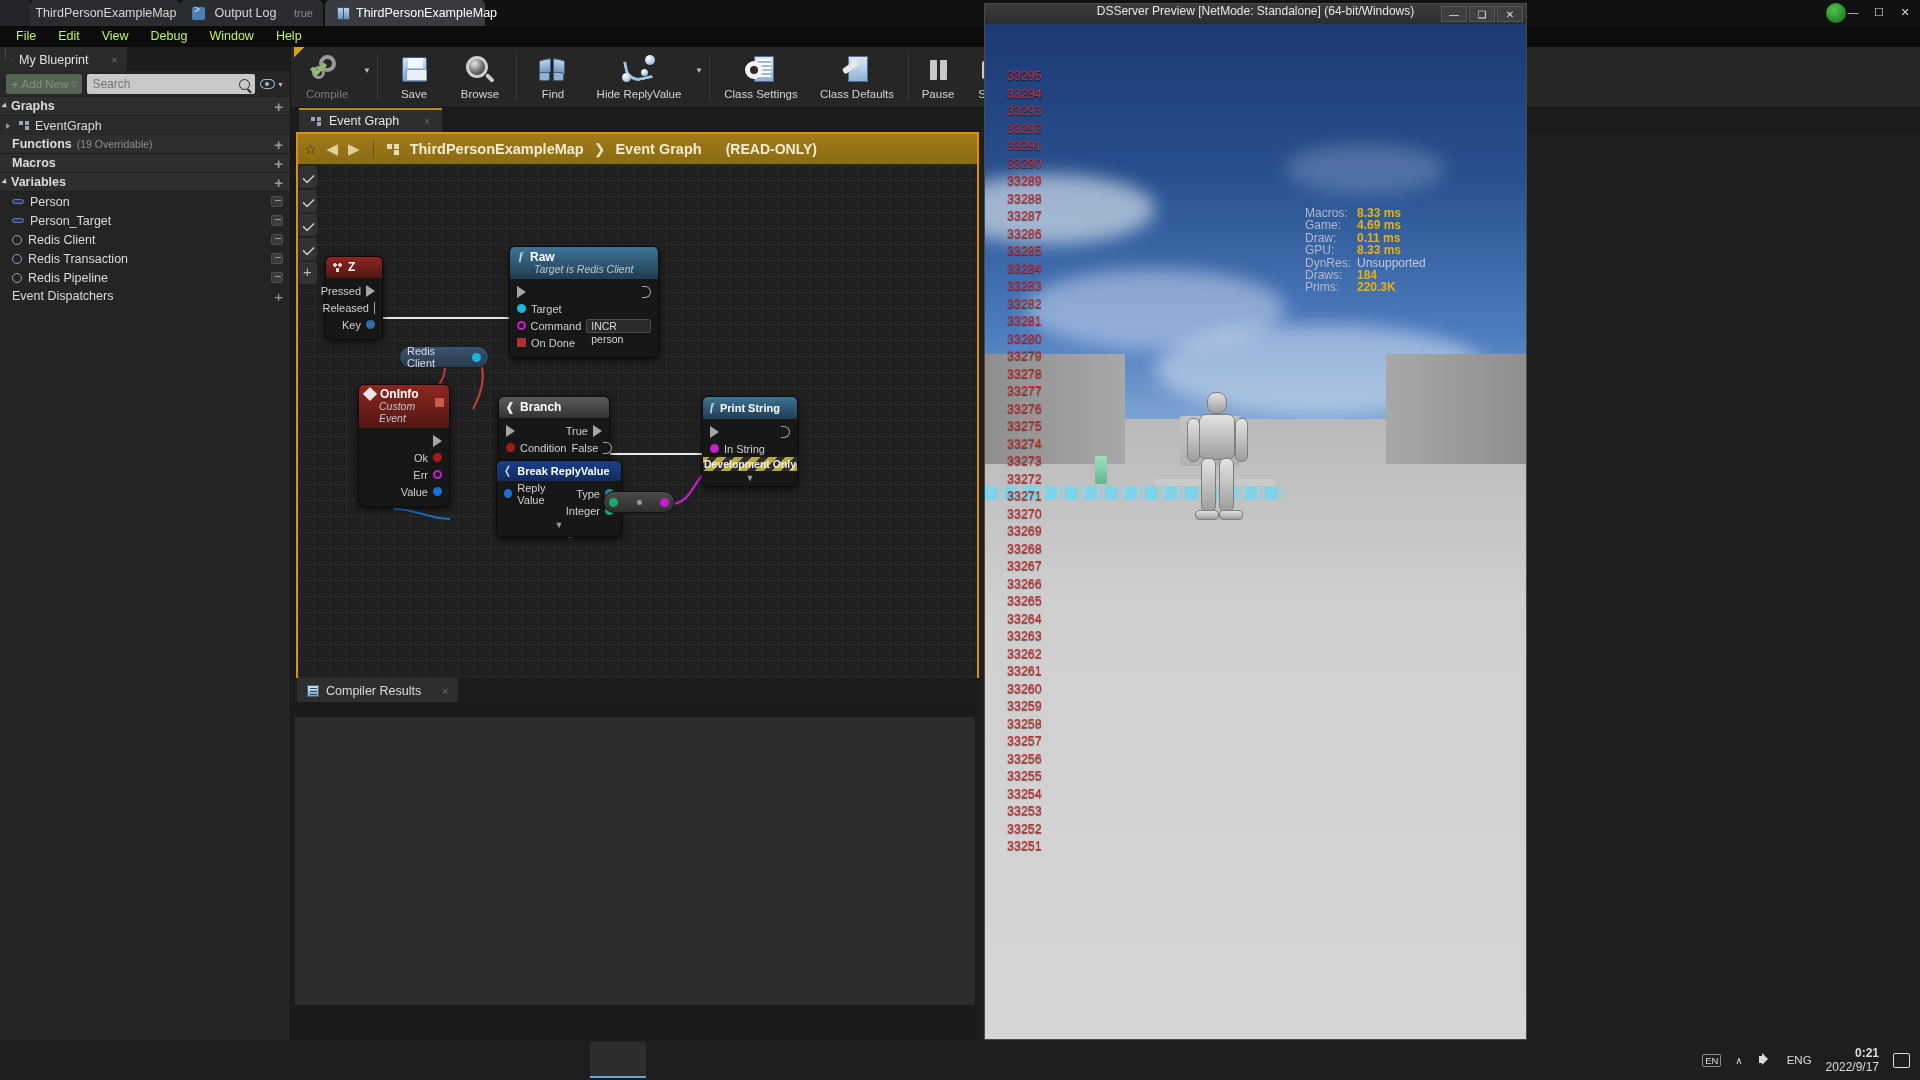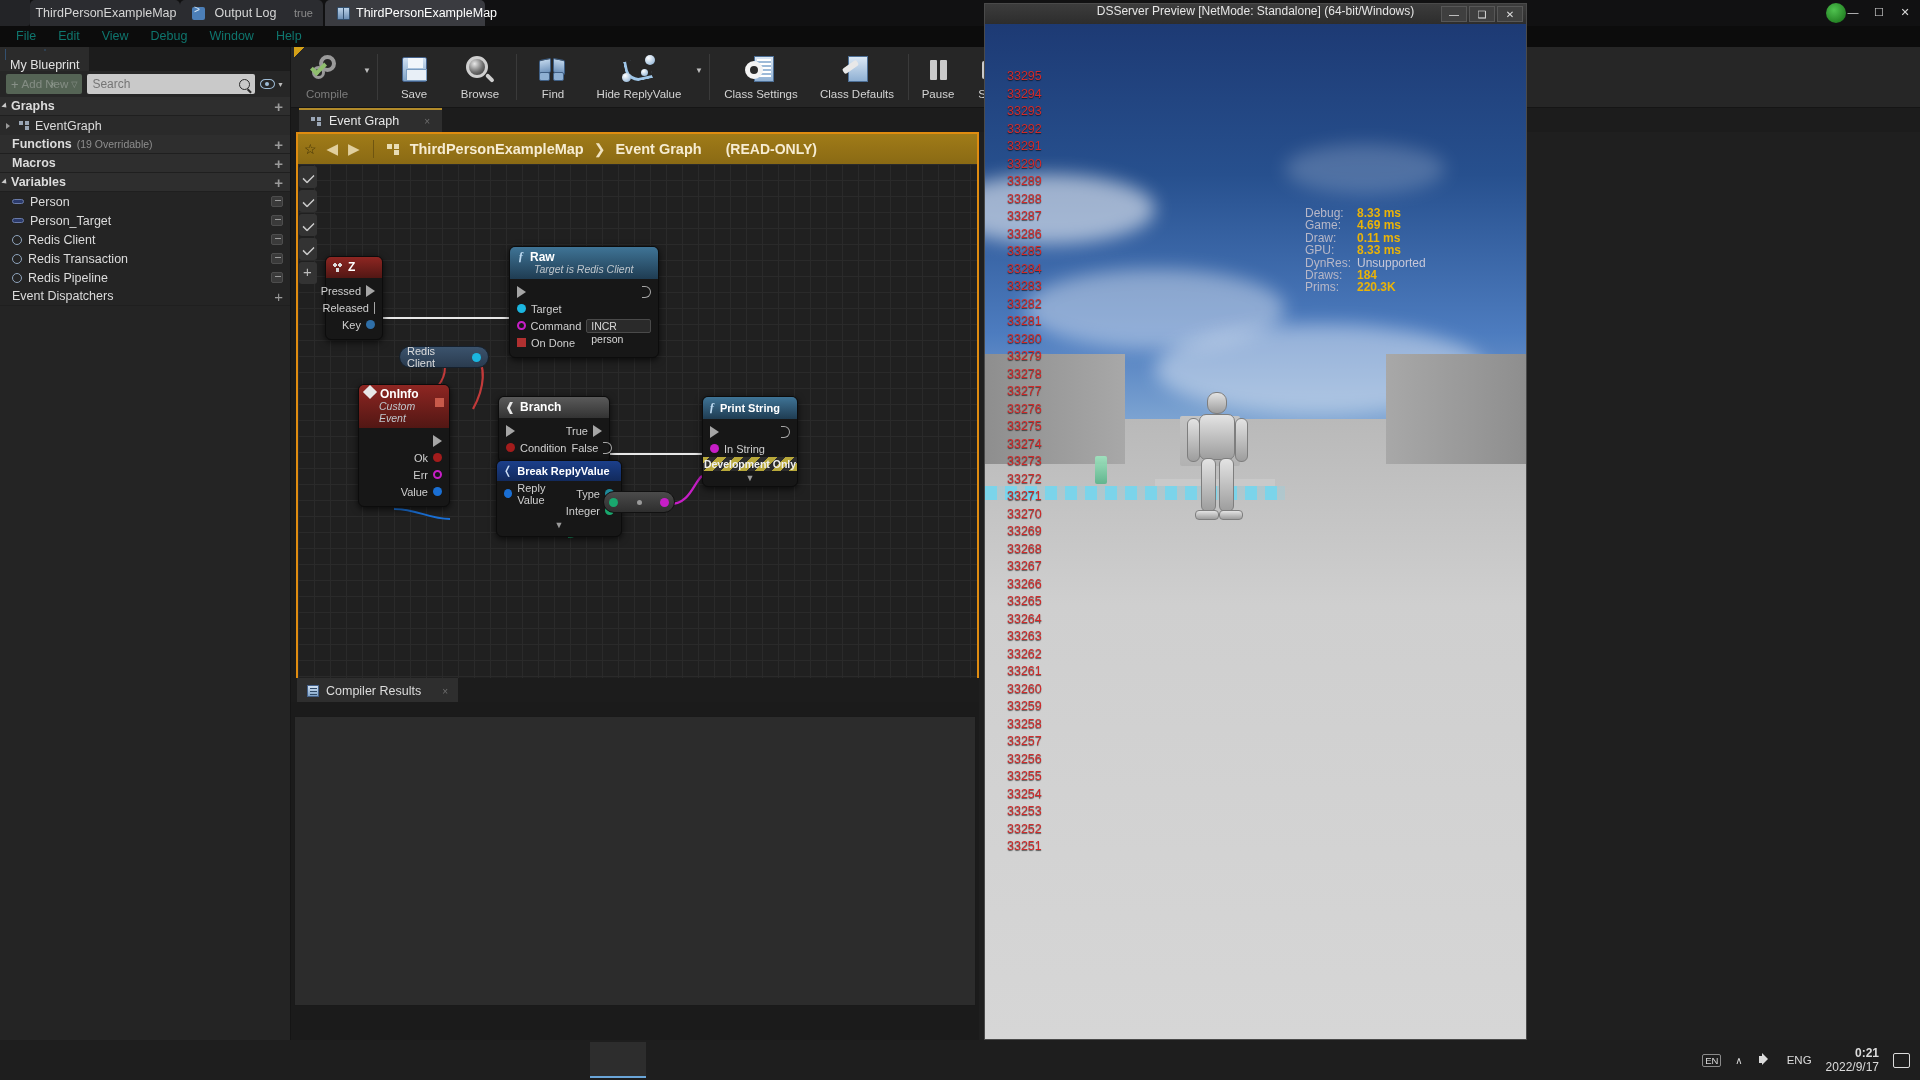--- a/index.html
+++ b/index.html
@@ -29,26 +29,26 @@
   .ue-tab.active { background: #3a3b40; color: #ffffff; }
   .ue-tab .tab-ico { width: 13px; height: 13px; flex: 0 0 13px; display:inline-block; position: relative; }
   .ico-console { background: #4c7fb8; border-radius: 2px; }
   .ico-console:before { content: ">"; position: absolute; left: 2px; top: -2px; font-size: 10px; color: #dbe9f5; font-family: "Liberation Mono", monospace;}
   .ico-book { background: linear-gradient(180deg,#bcd2e8,#6d8fb5); border-radius: 1px; border:1px solid #33506f; }
   .ico-book:after{content:"";position:absolute;left:5px;top:0;width:1px;height:11px;background:#33506f;}
   .ue-tab .tab-x { color: #8b8b8b; font-size: 11px; margin-left: 8px; }
 
   
   .menubar { position: absolute; left: 0; top: 26px; width: 1920px; height: 21px; background: #0c0c0c; display: flex; align-items: center; padding-left: 5px; }
-  .menu-item { font-size: 12.5px; color: #0f766e; padding: 0 11px; line-height: 21px; }
+  .menu-item { font-size: 12.5px; color: #bef264; padding: 0 11px; line-height: 21px; }
 
   
   .mybp-panel { position: absolute; left: 0; top: 47px; width: 291px; height: 993px; background: #242424; border-right: 1px solid #151515;}
   .panel-tabrow { height: 24px; background: #1c1c1c; position: relative; }
-  .panel-tab { position: absolute; left: 0; top: 0; height: 24px; background: #2b2b2b; display: flex; align-items: center; gap: 7px; padding: 0 10px 0 10px; font-size: 12.5px; color: #e2e2e2; border-top: 2px solid #2b2b2b; flex-direction: column;}
+  .panel-tab { position: absolute; left: 0; top: 0; height: 24px; background: #2b2b2b; display: flex; align-items: center; gap: 7px; padding: 0 10px 0 10px; font-size: 12.5px; color: #e2e2e2; border-top: 2px solid #2b2b2b;}
   .panel-tab .tab-x { color: #777; font-size: 10px; margin-left: 16px;}
   .bp-toolrow { height: 26px; background: #262626; display: flex; align-items: center; padding: 3px 6px; gap: 5px; }
   .addnew-btn { height: 20px; background: #7d977d; opacity: .55; border-radius: 2px; display: flex; align-items: center; gap: 3px; padding: 0 5px; font-size: 11.5px; color: #cfe0cf; }
   .addnew-btn .plus { font-size: 13px; color: #d8e8d8; }
   .addnew-btn .caret { font-size: 8px; }
   .search-box { flex: 1; height: 20px; background: #c9c9c9; border-radius: 2px; display: flex; align-items: center; padding: 0 5px; position: relative; }
   .search-box input { border: 0; background: transparent; outline: none; width: 100%; font-size: 12px; color: #3a3a3a; font-family: "Liberation Sans", sans-serif;}
   .search-box .mag { position: absolute; right: 5px; width: 11px; height: 11px; border: 1.6px solid #2b2b2b; border-radius: 50%; }
   .search-box .mag:after { content:""; position: absolute; right: -3px; bottom: -3px; width: 5px; height: 1.6px; background: #2b2b2b; transform: rotate(45deg); }
   .eye-btn { display: flex; align-items: center; gap: 2px; }
@@ -528,21 +528,21 @@
             </div>
             <div class="pin-row">
               <span class="sq red"></span>
               <span class="pin-label">On Done</span>
             </div>
           </div>
         </div>
 
         <div class="node" style="left:60px;top:220px;width:92px;">
           <div class="node-hdr red" style="flex-direction:column;align-items:flex-start;gap:0;padding:2px 8px 4px 6px;position:relative;">
-            <div style="display:flex;align-items:flex-start;gap:5px;">
+            <div style="display:flex;align-items:center;gap:5px;">
               <span style="width:10px;height:10px;background:#e8e8e8;transform:rotate(45deg);display:inline-block;"></span>
               <span class="node-title">OnInfo</span>
             </div>
             <div class="node-sub" style="margin-left:14px;">Custom Event</div>
             <span class="sq redsm" style="position:absolute;right:5px;top:13px;"></span>
           </div>
           <div class="node-body">
             <div class="pin-row right">
               <span class="pin-exec"></span>
             </div>
@@ -680,21 +680,21 @@
         <div class="mq" style="left:4px;top:26px;width:13px;height:44px;border-radius:6px;"></div>
         <div class="mq" style="left:52px;top:26px;width:13px;height:44px;border-radius:6px;"></div>
         <div class="mq" style="left:18px;top:66px;width:15px;height:54px;border-radius:6px;"></div>
         <div class="mq" style="left:36px;top:66px;width:15px;height:54px;border-radius:6px;"></div>
         <div class="mq" style="left:12px;top:118px;width:24px;height:10px;border-radius:4px;"></div>
         <div class="mq" style="left:36px;top:118px;width:24px;height:10px;border-radius:4px;"></div>
       </div>
 
       <div class="stats">
         <div class="stat-row">
-            <span class="stat-k">Debug:</span>
+            <span class="stat-k">Macros:</span>
             <span class="stat-v">8.33 ms</span>
           </div>
         <div class="stat-row">
             <span class="stat-k">Game:</span>
             <span class="stat-v">4.69 ms</span>
           </div>
         <div class="stat-row">
             <span class="stat-k">Draw:</span>
             <span class="stat-v">0.11 ms</span>
           </div>

